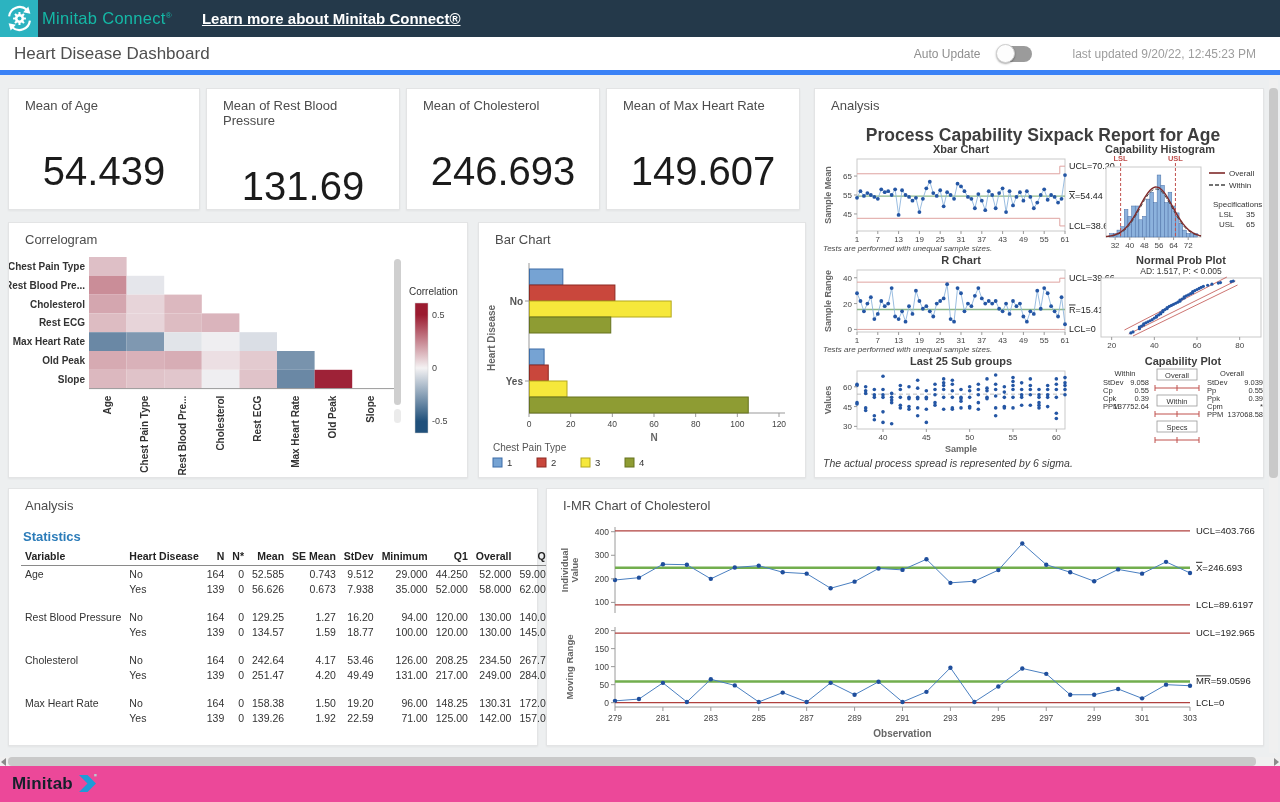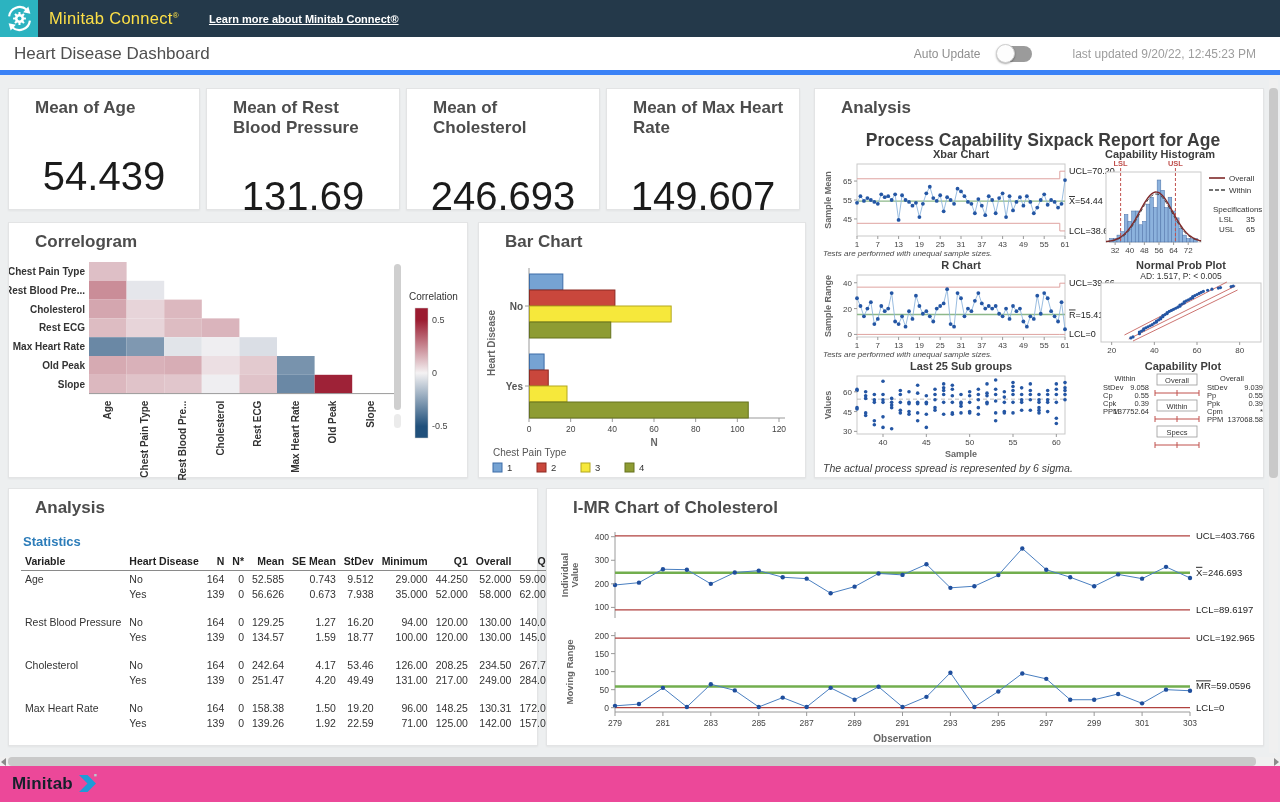--- a/index.html
+++ b/index.html
@@ -4,34 +4,34 @@
 <style>
   * { box-sizing: border-box; }
   html,body { margin:0; padding:0; }
   body {
     width:1280px; height:802px; position:relative; overflow:hidden;
     font-family:"Liberation Sans", sans-serif; background:#edeff0;
   }
   
   .topbar { position:absolute; left:0; top:0; width:1280px; height:37px; background:#24394a; display:flex; align-items:center; }
   .logo-box { width:38px; height:37px; background:#2cb3c0; display:flex; align-items:center; justify-content:center; flex:0 0 auto; }
-  .brand { color:#fde047; font-size:16.5px; margin-left:11px; font-weight:400; letter-spacing:.3px; }
+  .brand { color:#14b8a6; font-size:16.5px; margin-left:4px; font-weight:400; letter-spacing:.3px; }
   .brand sup { font-size:8px; }
-  .topbar-link { color:#fff; font-size:11px; font-weight:700; text-decoration:underline; margin-left:30px; cursor:pointer; }
+  .topbar-link { color:#fff; font-size:15px; font-weight:700; text-decoration:underline; margin-left:30px; cursor:pointer; }
   
   .pagehead { position:absolute; left:0; top:37px; width:1280px; height:38px; background:#fff; border-bottom:5px solid #3b82f6; display:flex; align-items:center; }
   .page-title { font-size:17px; color:#4f4f4f; margin-left:14px; }
   .pagehead-right { margin-left:auto; display:flex; align-items:center; gap:17px; margin-right:24px; }
   .auto-label { font-size:12px; color:#8f8f8f; }
   .toggle { width:34px; height:16px; background:#9b9b9b; border-radius:9px; position:relative; cursor:pointer; }
   .toggle .knob { position:absolute; left:-2px; top:-2px; width:19px; height:19px; border-radius:50%; background:#fdfdfd; border:1px solid #cfcfcf; box-shadow:0 1px 2px rgba(0,0,0,.35); }
   .last-updated { font-size:12px; color:#9d9d9d;margin-left:24px; }
   
   .panel { position:absolute; background:#fff; border:1px solid #e3e4e5; box-shadow:0 1px 2px rgba(0,0,0,.05); }
-  .panel-title { font-size:17px; font-weight:700; color:#4c4c4c; padding:9px 14px 0 26px; }
+  .panel-title { font-size:13px; font-weight:400; color:#4c4c4c; padding:9px 14px 0 16px; }
   .kpi-value { font-size:40px; font-weight:200; color:#1b1b1b; text-align:center; margin-top:36px; }
   
   .stats-head { color:#2c7cb9; font-size:13px; font-weight:700; margin:16px 14px 4px 14px; }
   table.stats { border-collapse:collapse; margin:2px 12px; font-size:10.5px; color:#333; }
   table.stats th { font-weight:700; color:#222; border-bottom:1px solid #8a8a8a; padding:2px 4px 3px 4px; white-space:nowrap; }
   table.stats td { padding:1.5px 4px; white-space:nowrap; }
   table.stats .num { text-align:right; }
   table.stats .txt { text-align:left; }
   table.stats tr.gap td { height:13px; }
   

